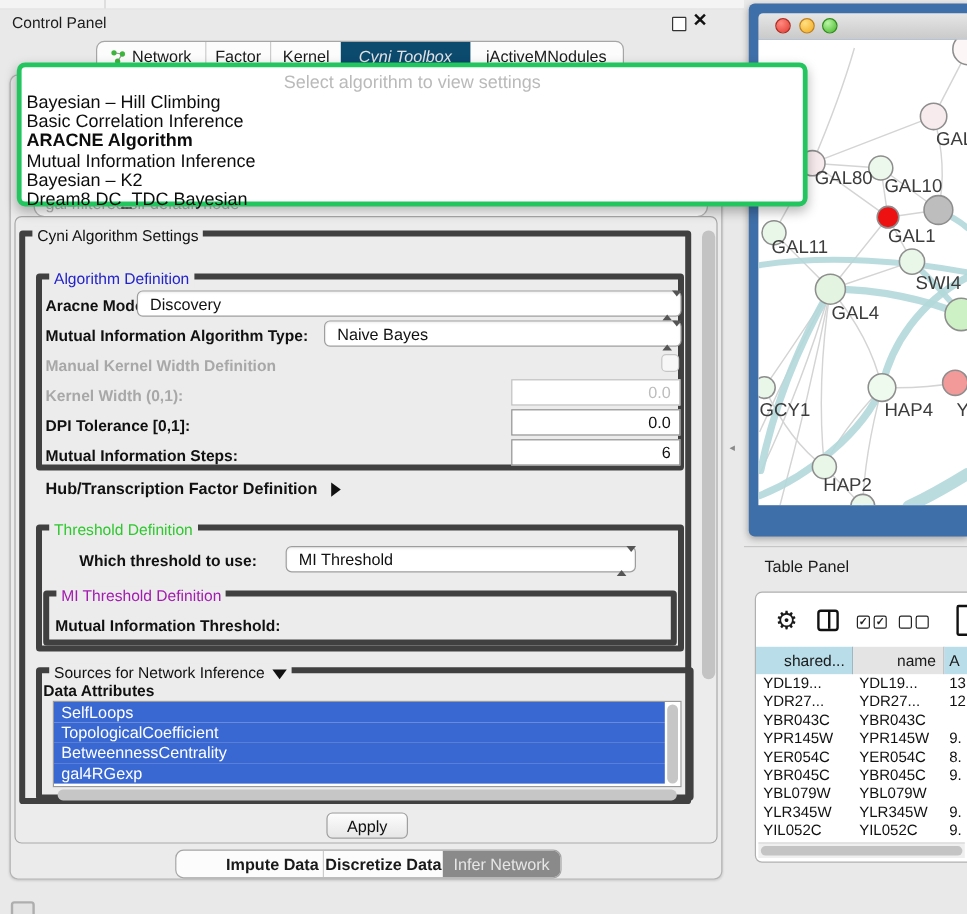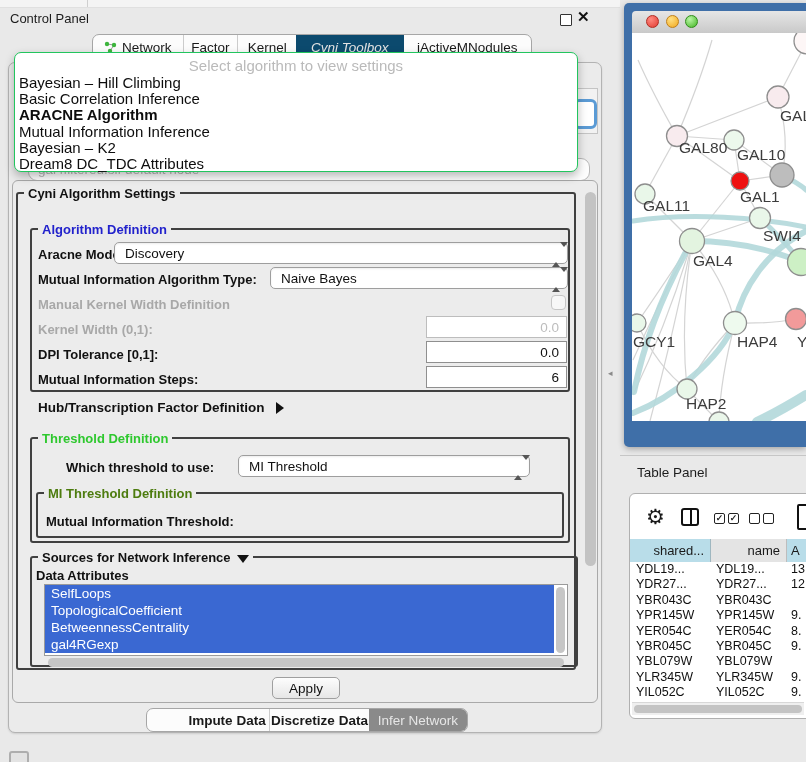--- a/index.html
+++ b/index.html
@@ -10,60 +10,60 @@
   
   .topstrip{left:0;top:0;width:620px;height:7px;background:#f4f4f4;border-bottom:1px solid #e0e0e0;}
   .topstrip-vline{left:87px;top:0;width:1px;height:7px;background:#cfcfcf;}
 
   
   .cp-title{left:10px;top:11px;font-size:13px;color:#1c1c1c;}
   .float-icon{left:560px;top:14px;width:10px;height:10px;border:1.6px solid #333;border-radius:1px;background:#fff;}
   .close-icon{left:577px;top:8px;font-size:15px;font-weight:bold;color:#111;}
 
   
-  .tabbar{left:92px;top:34px;width:440px;height:26px;background:#fcfcfc;border:1px solid #a6a6a6;
+  .tabbar{left:80px;top:34px;width:440px;height:26px;background:#fcfcfc;border:1px solid #a6a6a6;
     border-radius:7px;display:flex;overflow:hidden;box-sizing:border-box;}
   .tab{height:100%;display:flex;align-items:center;justify-content:center;font-size:13.5px;color:#1a1a1a;
     border-left:1px solid #cccccc;box-sizing:border-box;gap:5px;}
   .tab:first-child{border-left:none;}
   .tab.selected{background:#0c4a6e;color:#e3e3e3;border-left:none;font-style:italic;}
   .tab.selected + .tab{border-left:none;}
 
   
   .pane{left:8px;top:62px;width:594px;height:671px;background:#ebebeb;border:1px solid #b3b3b3;
     border-radius:7px;box-sizing:border-box;box-shadow:0 1px 2px rgba(0,0,0,0.12);}
 
   
   .bg-frag-lines{left:566px;top:88px;width:30px;height:44px;border:1px solid #c4c4c4;background:#f2f2f2;}
   .bg-frag-blue{left:573px;top:99px;width:18px;height:24px;border:3px solid #5b9bd5;border-radius:6px;background:#fff;}
   .bg-field{left:28px;top:158px;width:560px;height:21px;border:1px solid #b8b8b8;border-radius:9px;background:#fdfdfd;}
   .bg-field-text{left:38px;top:162px;color:#b5b5b5;font-size:13.5px;}
 
   
-  .popup{left:14px;top:52px;width:564px;height:120px;background:#ffffff;border:1px solid #22c55e;
+  .popup{left:14px;top:52px;width:659px;height:120px;background:#ffffff;border:4px solid #22c55e;
     border-radius:7px;box-shadow:0 4px 10px rgba(0,0,0,0.28);box-sizing:border-box;z-index:40;}
   .popup-placeholder{width:100%;text-align:center;color:#bababa;font-size:15px;padding-top:4px;height:18px;}
   .popup-item{height:16.2px;line-height:16.2px;padding-left:4px;font-size:15px;color:#0d0d0d;white-space:nowrap;}
   .popup-item.bold{font-weight:bold;}
 
   
   .scrollpanel{left:12px;top:180px;width:586px;height:523px;border:1px solid #a9a9a9;border-radius:6px;
     background:#ececec;box-sizing:border-box;}
   .vthumb{left:585px;top:192px;width:11px;height:374px;background:#c3c3c3;border-radius:6px;}
 
   
-  .group{border:2px solid #404040;border-radius:3px;box-sizing:border-box;font-weight:bold;}
+  .group{border:5px solid #404040;border-radius:3px;box-sizing:border-box;}
   .group-label{position:absolute;top:-8px;left:6px;background:#ececec;padding:0 4px;font-size:13px;white-space:nowrap;}
   .g-cyni{left:16px;top:192px;width:560px;height:478px;}
   .g-algdef{left:30px;top:228px;width:540px;height:164px;}
   .g-algdef .group-label{color:#2222cc;}
   .g-thresh{left:30px;top:437px;width:540px;height:106px;}
   .g-thresh .group-label{color:#2ec82e;}
   .g-mithresh{left:36px;top:492px;width:528px;height:46px;}
-  .g-mithresh .group-label{color:#4d7c0f;}
+  .g-mithresh .group-label{color:#a21caf;}
   .g-sources{left:30px;top:556px;width:548px;height:111px;}
 
   .flabel{font-weight:bold;font-size:13px;color:#111;white-space:nowrap;}
   .flabel.disabled{color:#a8a8a8;}
 
   
   .combo{background:#ffffff;border:1px solid #9e9e9e;border-radius:5px;box-sizing:border-box;height:22px;
     box-shadow:inset 0 1px 2px rgba(0,0,0,0.08);}
   .combo-text{position:absolute;left:10px;top:3px;font-size:13.5px;color:#111;}
   .combo-arrows{position:absolute;right:7px;top:4px;width:8px;}
@@ -188,21 +188,21 @@
     </div>
 
   <div class="abs popup">
     <div class="popup-placeholder">Select algorithm to view settings</div>
     <div id="popup-items">
         <div class="popup-item">Bayesian – Hill Climbing</div>
         <div class="popup-item">Basic Correlation Inference</div>
         <div class="popup-item bold">ARACNE Algorithm</div>
         <div class="popup-item">Mutual Information Inference</div>
         <div class="popup-item">Bayesian – K2</div>
-        <div class="popup-item">Dream8 DC_TDC Attributes</div>
+        <div class="popup-item">Dream8 DC_TDC Bayesian</div>
       </div>
   </div>
 
   <div class="abs scrollpanel"></div>
   <div class="abs vthumb"></div>
 
   <div class="abs group g-cyni">
     <span class="group-label">Cyni Algorithm Settings</span>
   </div>
 

